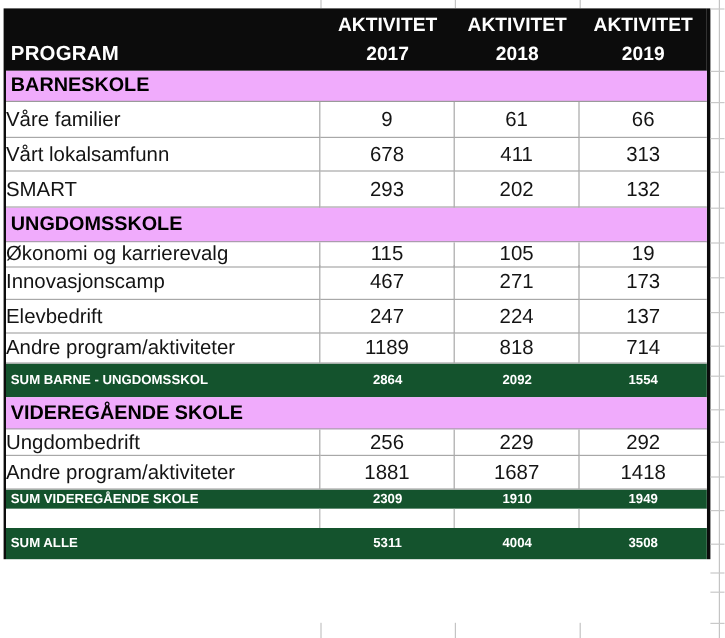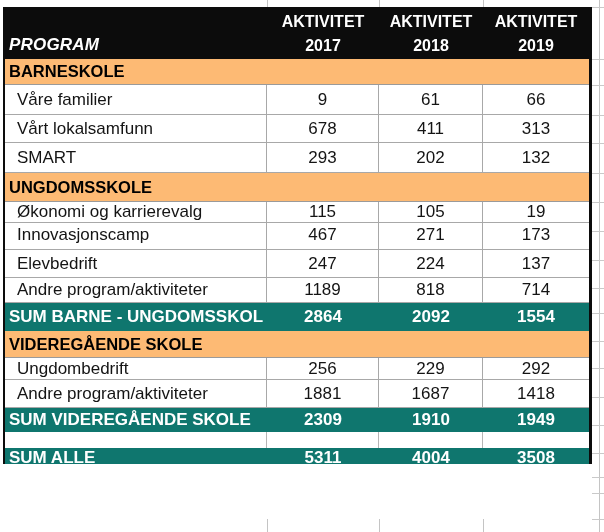--- a/index.html
+++ b/index.html
@@ -12,43 +12,43 @@
   .xtable {
     position:absolute; left:3px; top:7px; width:589px;
     border-left:2px solid #0c0c0c; border-right:3px solid #0c0c0c;
     box-sizing:border-box; background:#fff;
   }
   .row { display:grid; grid-template-columns:262px 112px 104px 106px; box-sizing:border-box; }
   
   .header-row { background:#0c0c0c; color:#ffffff; height:52px; }
   .h-program {
     align-self:end; padding:0 0 4px 4px;
-    font-weight:bold; font-size:17px; letter-spacing:.2px;font-style:italic;
+    font-weight:bold; font-size:17px; letter-spacing:.2px;
   }
   .h-year {
     display:flex; flex-direction:column; justify-content:space-between;
     align-items:center; padding:6px 0 4px; font-weight:bold; font-size:16px;
   }
   
   .section-row {
-    background:#fdba74; color:#000; display:flex; align-items:center;
+    background:#f0abfc; color:#000; display:flex; align-items:center;
     padding-left:4px; font-weight:bold; font-size:16.5px;
     border-bottom:1px solid #9a9a9a; box-sizing:border-box;
   }
   
   .data-row { background:#ffffff; color:#141414; font-size:17px; }
   .data-row .cell {
     display:flex; align-items:center; box-sizing:border-box;
     border-bottom:1px solid #a8a8a8;
   }
   .data-row .cell:not(:last-child) { border-right:1px solid #a8a8a8; }
-  .label-cell { padding-left:12px; white-space:nowrap; overflow:hidden; }
+  .label-cell { padding-left:0; white-space:nowrap; overflow:hidden; }
   .num-cell { justify-content:center; }
   
-  .sum-row { background:#0f766e; color:#ffffff; font-weight:bold; font-size:17px; }
+  .sum-row { background:#14532d; color:#ffffff; font-weight:bold; font-size:11px; }
   .sum-row .cell { display:flex; align-items:center; box-sizing:border-box; }
   .sum-row .label-cell { padding-left:4px; }
   
   .spacer-row { background:#ffffff; }
   .spacer-row .cell { box-sizing:border-box; }
   .spacer-row .cell:not(:last-child) { border-right:1px solid #b5b5b5; }
   
   .vline { position:absolute; width:1px; background:#c4c4c4; }
   .hline { position:absolute; height:1px; background:#c9c9c9; left:592px; width:12px; }
 </style>
@@ -142,33 +142,33 @@
       <div class="cell num-cell">256</div>
       <div class="cell num-cell">229</div>
       <div class="cell num-cell">292</div>
     </div>
         <div class="row data-row" style="height:28px">
       <div class="cell label-cell">Andre program/aktiviteter</div>
       <div class="cell num-cell">1881</div>
       <div class="cell num-cell">1687</div>
       <div class="cell num-cell">1418</div>
     </div>
-        <div class="row sum-row" style="height:24px">
+        <div class="row sum-row" style="height:16px">
       <div class="cell label-cell">SUM VIDEREGÅENDE SKOLE</div>
       <div class="cell num-cell">2309</div>
       <div class="cell num-cell">1910</div>
       <div class="cell num-cell">1949</div>
     </div>
         <div class="row spacer-row" style="height:16px">
       <div class="cell"></div>
       <div class="cell"></div>
       <div class="cell"></div>
       <div class="cell"></div>
     </div>
-        <div class="row sum-row" style="height:16px">
+        <div class="row sum-row" style="height:26px">
       <div class="cell label-cell">SUM ALLE</div>
       <div class="cell num-cell">5311</div>
       <div class="cell num-cell">4004</div>
       <div class="cell num-cell">3508</div>
     </div>
       </div>
   </div>
 
   <div id="right-ticks">
       <div class="hline" style="top:7px"></div>

